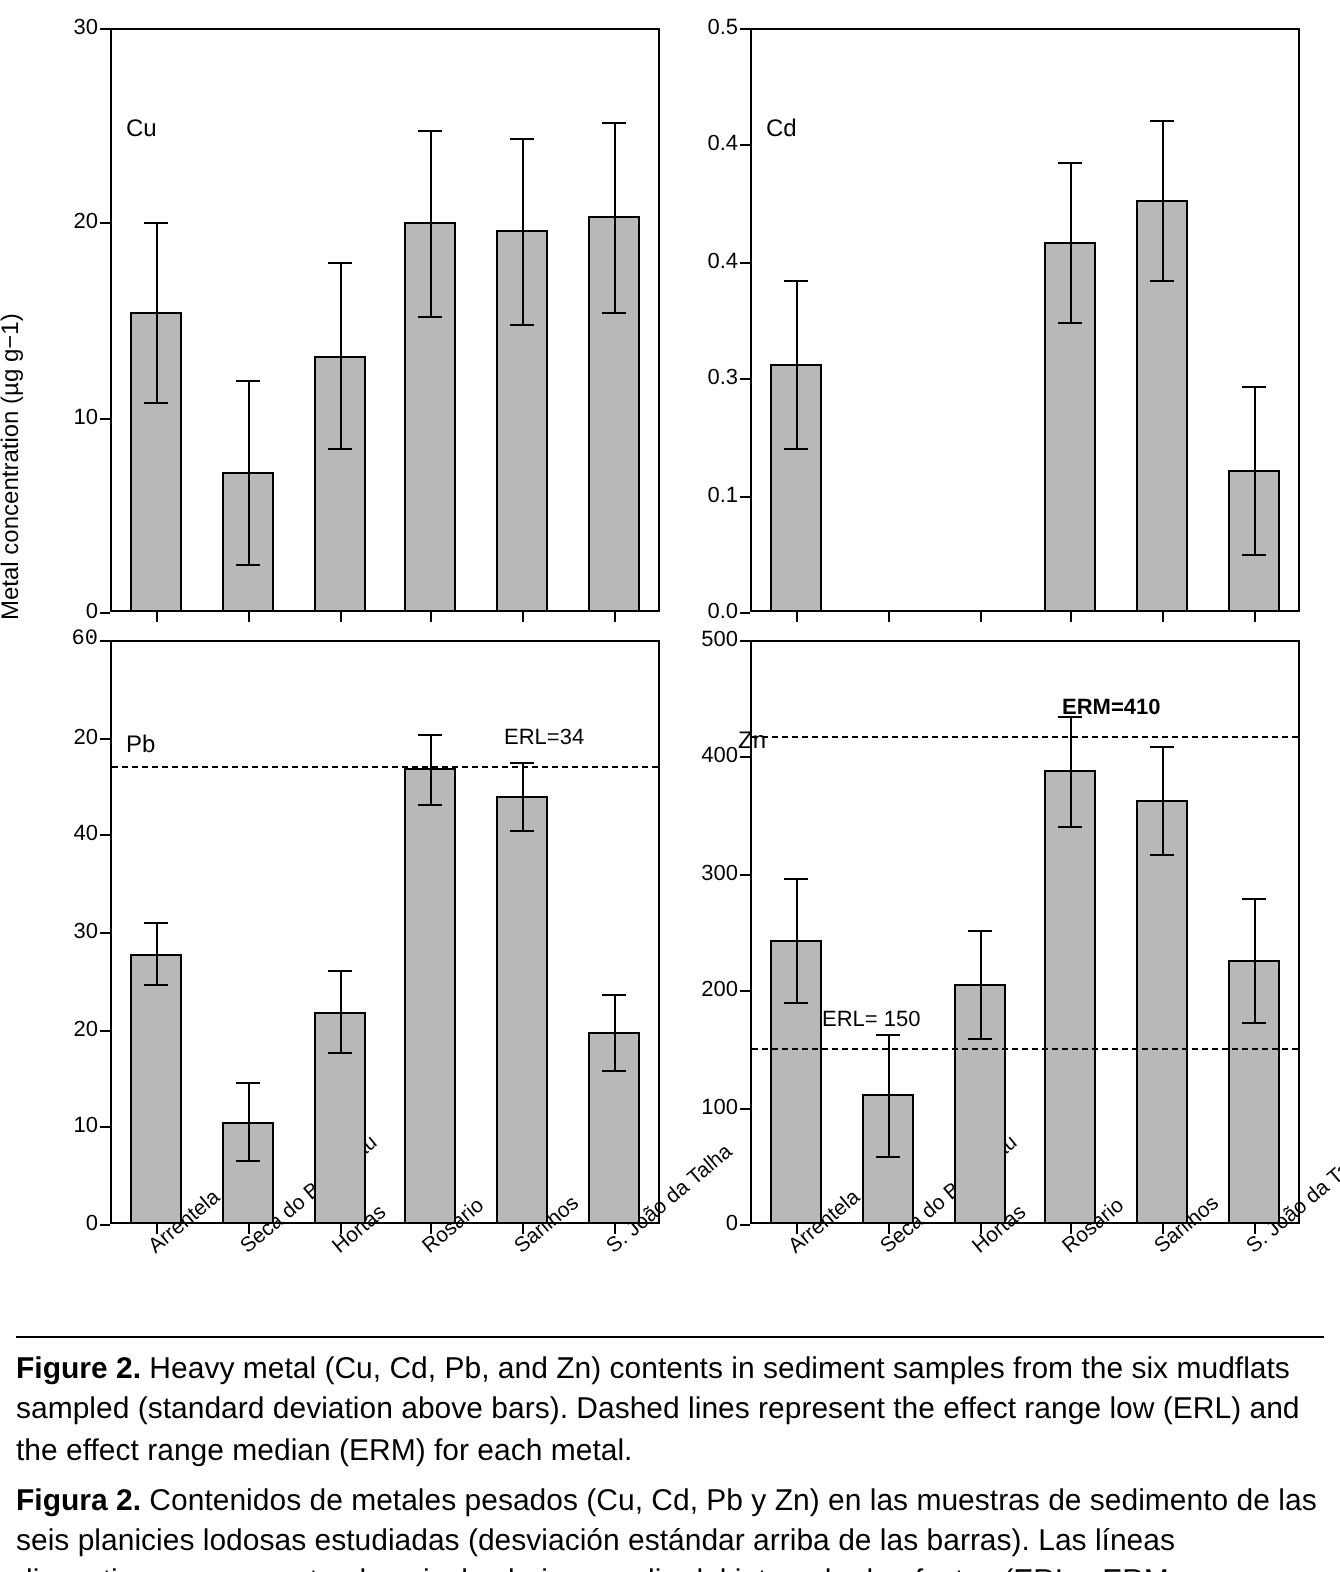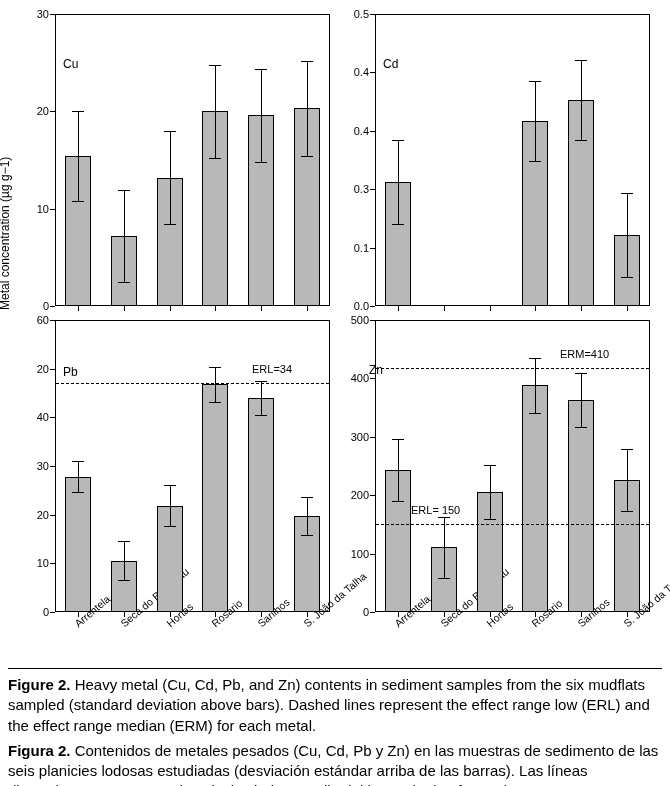--- a/index.html
+++ b/index.html
@@ -183,21 +183,21 @@
       <div class="ytick" style="left: 15px; top: 563.333px;">10</div>
       <div class="ytickmark" style="left: 50px; top: 563.333px;"></div>
       <div class="ytick" style="left: 15px; top: 514.667px;">20</div>
       <div class="ytickmark" style="left: 50px; top: 514.667px;"></div>
       <div class="ytick" style="left: 15px; top: 466px;">30</div>
       <div class="ytickmark" style="left: 50px; top: 466px;"></div>
       <div class="ytick" style="left: 15px; top: 417.333px; text-align: right;">40</div>
       <div class="ytickmark" style="left: 50px; top: 417.333px;"></div>
       <div class="ytick" style="left: 15px; top: 368.667px;">20</div>
       <div class="ytickmark" style="left: 50px; top: 368.667px;"></div>
-      <div class="ytick" style="left: 15px; top: 320px;">60</div>
+      <div class="ytick" style="left: 15px; top: 320px; font-family: Liberation Mono, monospace;">60</div>
       <div class="ytickmark" style="left: 50px; top: 320px;"></div>
       <div class="xtickmark" style="left: 77.9167px; top: 612px;"></div>
       <div class="xlabel" style="left: 71.9167px; top: 620px;">Arrentela</div>
       <div class="bar" style="left: 64.9167px; top: 476.707px; width: 26px; height: 135.293px;"></div>
       <div class="errline" style="left: 77.9167px; top: 461.133px; height: 31.1467px;"></div>
       <div class="errcap" style="left: 71.9167px; top: 461.133px; width: 12px;"></div>
       <div class="errcap" style="left: 71.9167px; top: 492.28px; width: 12px;"></div>
       <div class="xtickmark" style="left: 123.75px; top: 612px;"></div>
       <div class="xlabel" style="left: 117.75px; top: 620px;">Seca do Bacalhau</div>
       <div class="bar" style="left: 110.75px; top: 560.9px; width: 26px; height: 51.1px;"></div>
@@ -276,21 +276,21 @@
       <div class="errline" style="left: 581.25px; top: 372.56px; height: 54.896px;"></div>
       <div class="errcap" style="left: 575.25px; top: 372.56px; width: 12px;"></div>
       <div class="errcap" style="left: 575.25px; top: 427.456px; width: 12px;"></div>
       <div class="xtickmark" style="left: 627.083px; top: 612px;"></div>
       <div class="xlabel" style="left: 621.083px; top: 620px;">S. João da Talha</div>
       <div class="bar" style="left: 614.083px; top: 480.016px; width: 26px; height: 131.984px;"></div>
       <div class="errline" style="left: 627.083px; top: 449.064px; height: 61.904px;"></div>
       <div class="errcap" style="left: 621.083px; top: 449.064px; width: 12px;"></div>
       <div class="errcap" style="left: 621.083px; top: 510.968px; width: 12px;"></div>
       <div class="dashline" style="left: 376px; top: 367.888px; width: 273px;"></div>
-      <div class="threshold-label" style="left: 560px; top: 347.888px;">ERM=410</div>
+      <div class="threshold-label" style="left: 531px; top: 347.888px; font-weight: bold;">ERM=410</div>
       <div class="dashline" style="left: 376px; top: 524.4px; width: 273px;"></div>
       <div class="threshold-label" style="left: 411px; top: 504.4px;">ERL= 150</div>
     </div>
   </div>
 
 <div id="caption">
   <div class="rule"></div>
   <div class="cap-block"><b>Figure 2.</b><span> Heavy metal (Cu, Cd, Pb, and Zn) contents in sediment samples from the six mudflats sampled (standard deviation above bars). Dashed lines represent the effect range low (ERL) and the effect range median (ERM) for each metal.</span></div>
   <div class="cap-block"><b>Figura 2.</b><span> Contenidos de metales pesados (Cu, Cd, Pb y Zn) en las muestras de sedimento de las seis planicies lodosas estudiadas (desviación estándar arriba de las barras). Las líneas discontinuas representan los niveles bajo y medio del intervalo de efectos (ERL y ERM, respetivamente) de cada metal.</span></div>
 </div>

